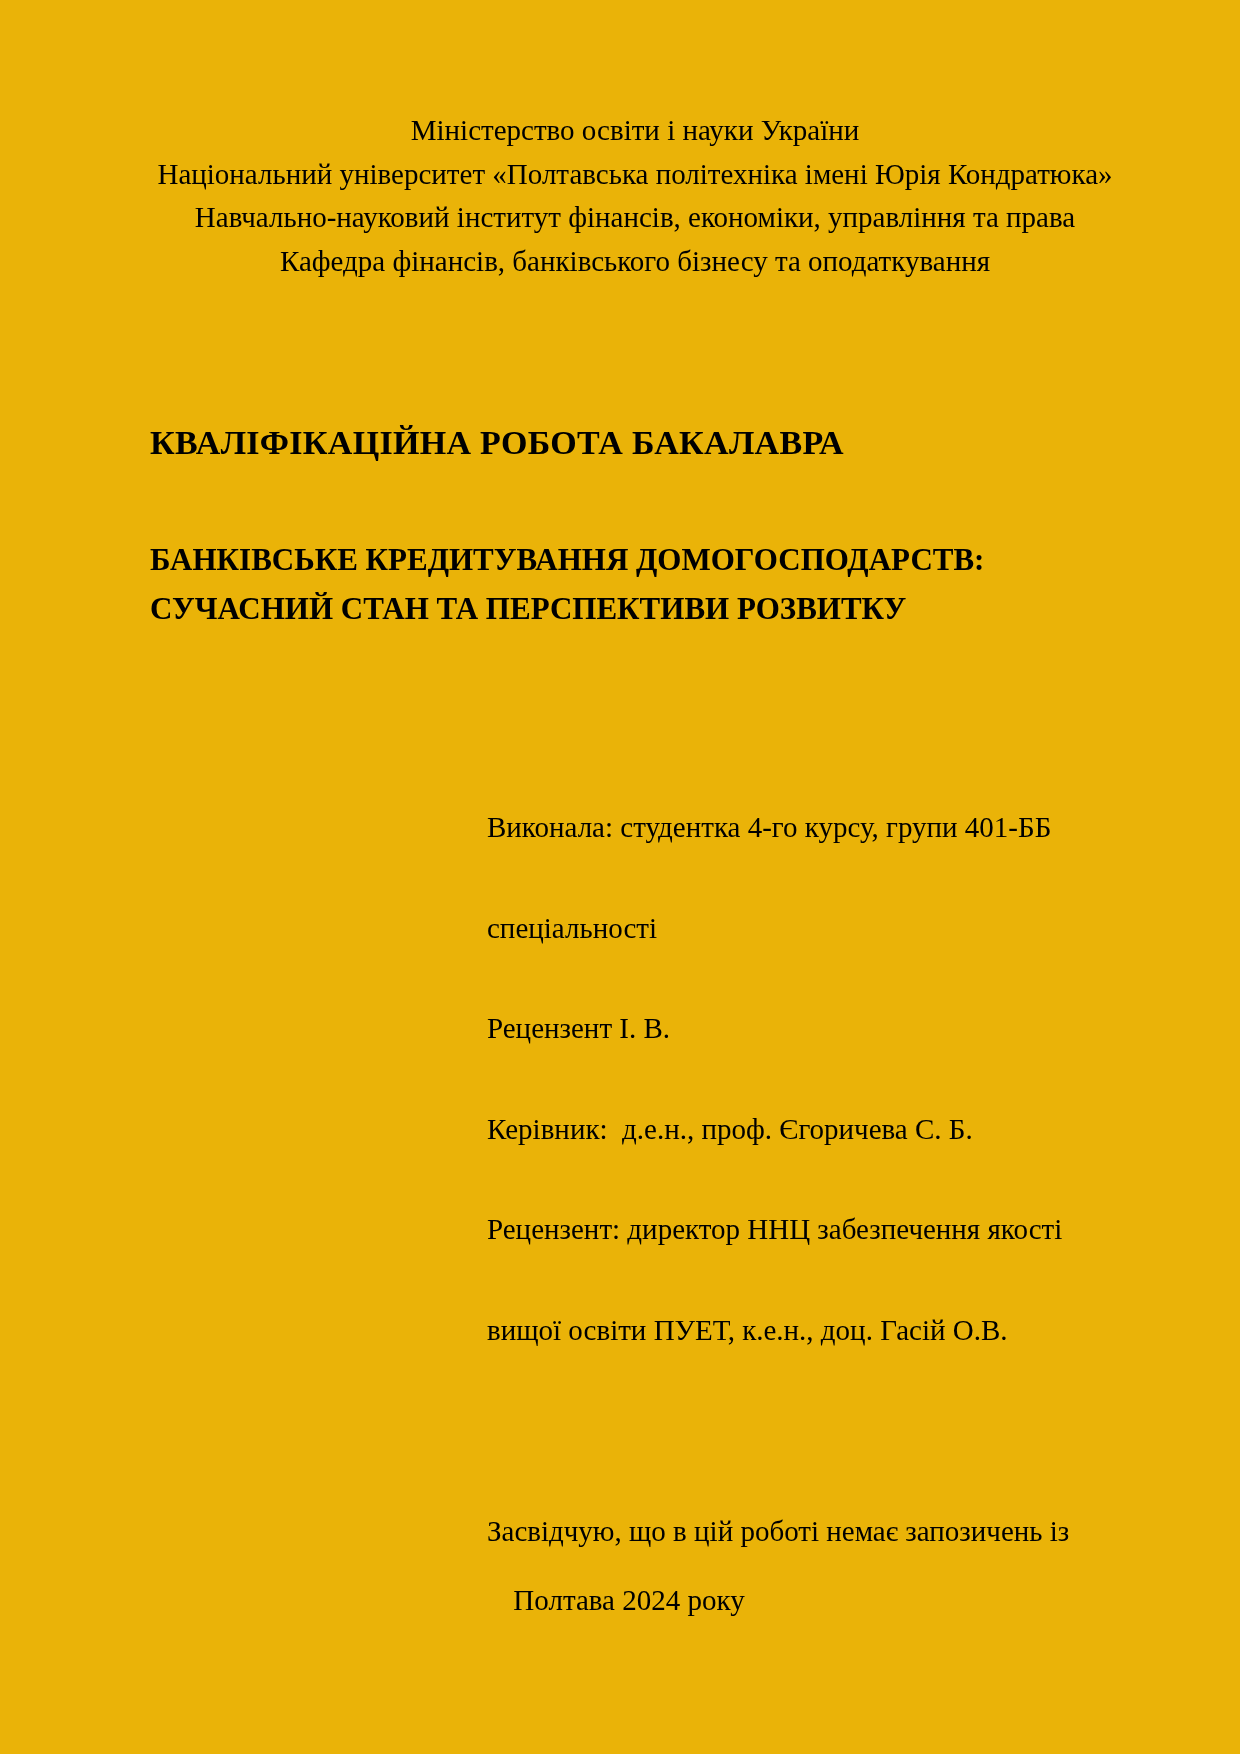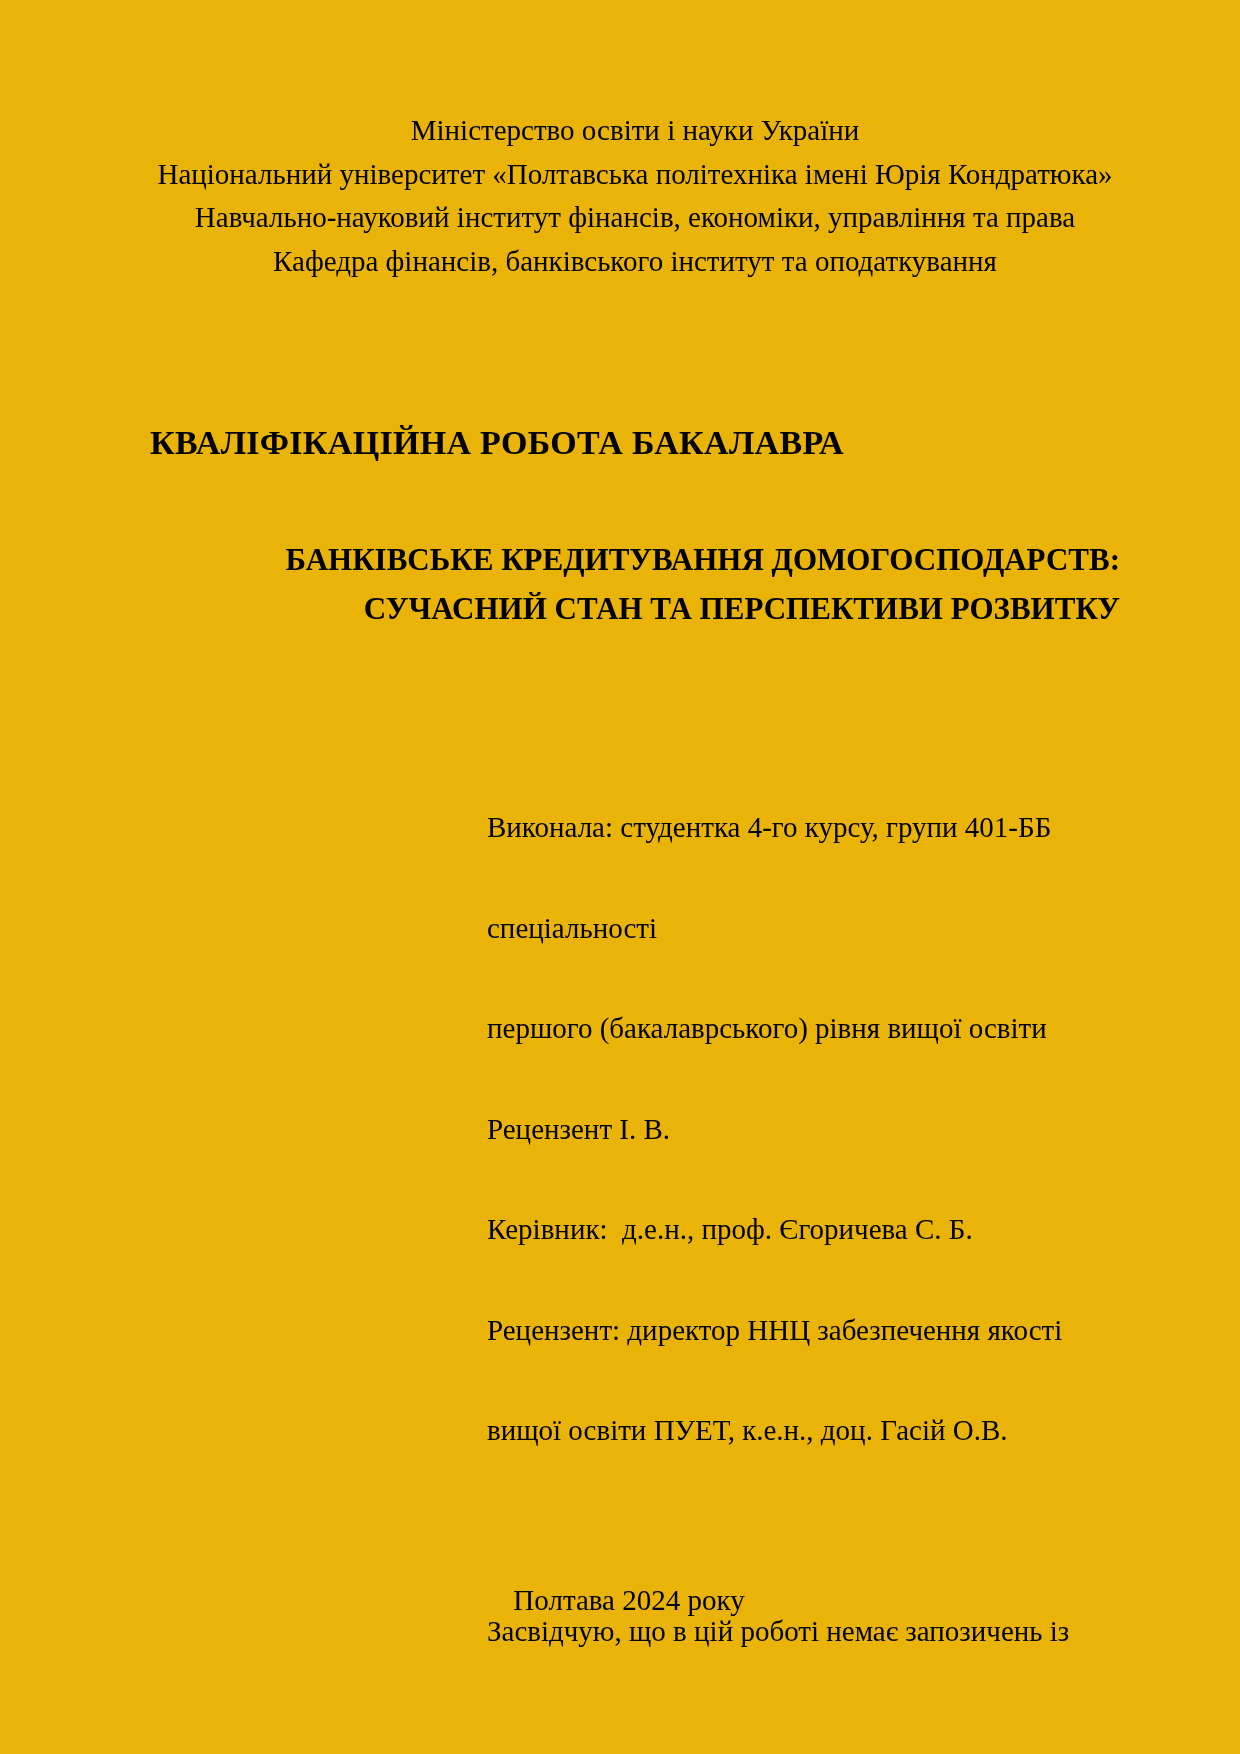--- a/index.html
+++ b/index.html
@@ -37,21 +37,21 @@
     font-weight: bold;
     line-height: 44px;
     letter-spacing: 0.3px;
     white-space: nowrap;
   }
   .title {
     position: absolute;
     top: 535px;
     left: 150px;
     width: 970px;
-    text-align: right;
+    text-align: left;
     font-size: 31px;
     font-weight: bold;
     line-height: 49px;
     white-space: nowrap;
   }
   .credits {
     position: absolute;
     top: 744px;
     left: 487px;
     width: 640px;
@@ -75,34 +75,33 @@
 </style>
 </head>
 <body>
 
 <div class="page">
 
   <div class="header">
     <div>Міністерство освіти і науки України</div>
     <div>Національний університет «Полтавська політехніка імені Юрія Кондратюка»</div>
     <div>Навчально-науковий інститут фінансів, економіки, управління та права</div>
-    <div>Кафедра фінансів, банківського інститут та оподаткування</div>
+    <div>Кафедра фінансів, банківського бізнесу та оподаткування</div>
   </div>
 
   <div class="worktype">КВАЛІФІКАЦІЙНА РОБОТА БАКАЛАВРА</div>
 
   <div class="title">
     <div>БАНКІВСЬКЕ КРЕДИТУВАННЯ ДОМОГОСПОДАРСТВ:</div>
     <div>СУЧАСНИЙ СТАН ТА ПЕРСПЕКТИВИ РОЗВИТКУ</div>
   </div>
 
   <div class="credits">
     <div>Виконала: студентка 4-го курсу, групи 401-ББ</div>
     <div>спеціальності</div>
-    <div>першого (бакалаврського) рівня вищої освіти</div>
     <div>Рецензент І. В.</div>
     <div>Керівник:  д.е.н., проф. Єгоричева С. Б.</div>
     <div>Рецензент: директор ННЦ забезпечення якості</div>
     <div>вищої освіти ПУЕТ, к.е.н., доц. Гасій О.В.</div>
     <div class="spacer"></div>
     <div>Засвідчую, що в цій роботі немає запозичень із</div>
     
     
     
     

